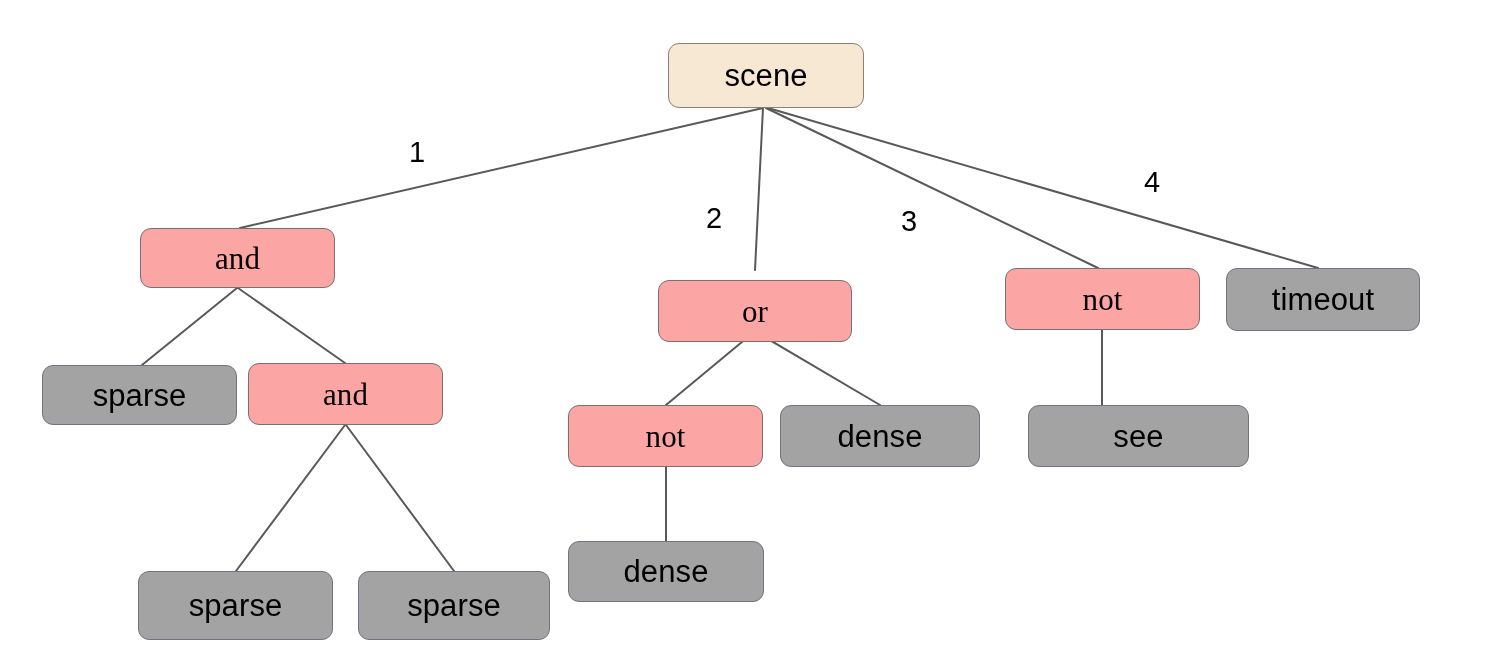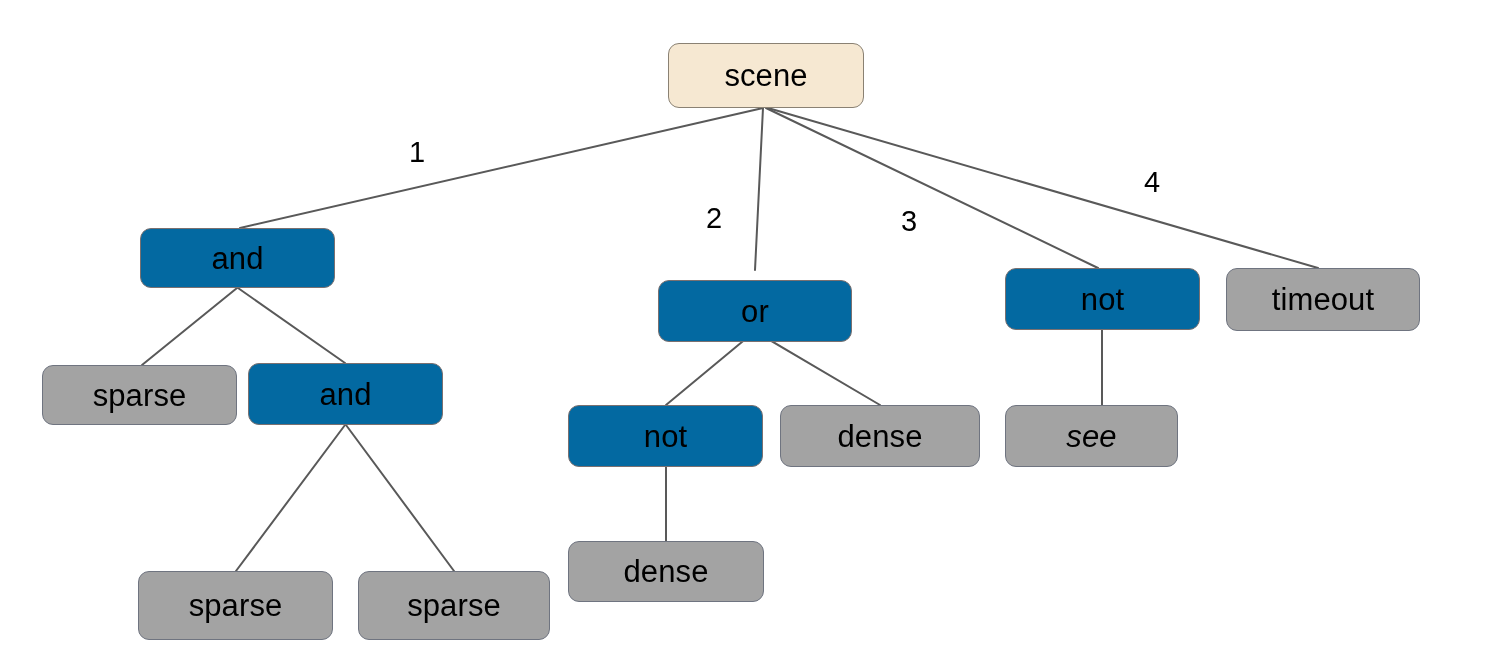--- a/index.html
+++ b/index.html
@@ -43,22 +43,23 @@
     font-size: 31px;
     line-height: 1;
     letter-spacing: 0.1px;
     white-space: nowrap;
   }
   .node.kind-root {
     background: #f6e8d2;
     border-color: #8a8173;
   }
   .node.kind-op {
-    background: #0369a1;
+    background: #fca5a5;
     border-color: #7a7070;
+    font-family: Liberation Serif, serif;
   }
   .node.kind-leaf {
     background: #a3a3a3;
     border-color: #6f7480;
   }
   .node-label {
     display: block;
     pointer-events: none;
   }
   .edge-label {
@@ -109,21 +110,21 @@
       </div>
       <div class="node kind-op" style="left: 248px; top: 363px; width: 195px; height: 62px;">
         <span class="node-label">and</span>
       </div>
       <div class="node kind-op" style="left: 568px; top: 405px; width: 195px; height: 62px;">
         <span class="node-label">not</span>
       </div>
       <div class="node kind-leaf" style="left: 780px; top: 405px; width: 200px; height: 62px;">
         <span class="node-label">dense</span>
       </div>
-      <div class="node kind-leaf" style="left: 1005px; top: 405px; width: 173px; height: 62px; font-style: italic;">
+      <div class="node kind-leaf" style="left: 1028px; top: 405px; width: 221px; height: 62px;">
         <span class="node-label">see</span>
       </div>
       <div class="node kind-leaf" style="left: 568px; top: 541px; width: 196px; height: 61px;">
         <span class="node-label">dense</span>
       </div>
       <div class="node kind-leaf" style="left: 138px; top: 571px; width: 195px; height: 69px;">
         <span class="node-label">sparse</span>
       </div>
       <div class="node kind-leaf" style="left: 358px; top: 571px; width: 192px; height: 69px;">
         <span class="node-label">sparse</span>

